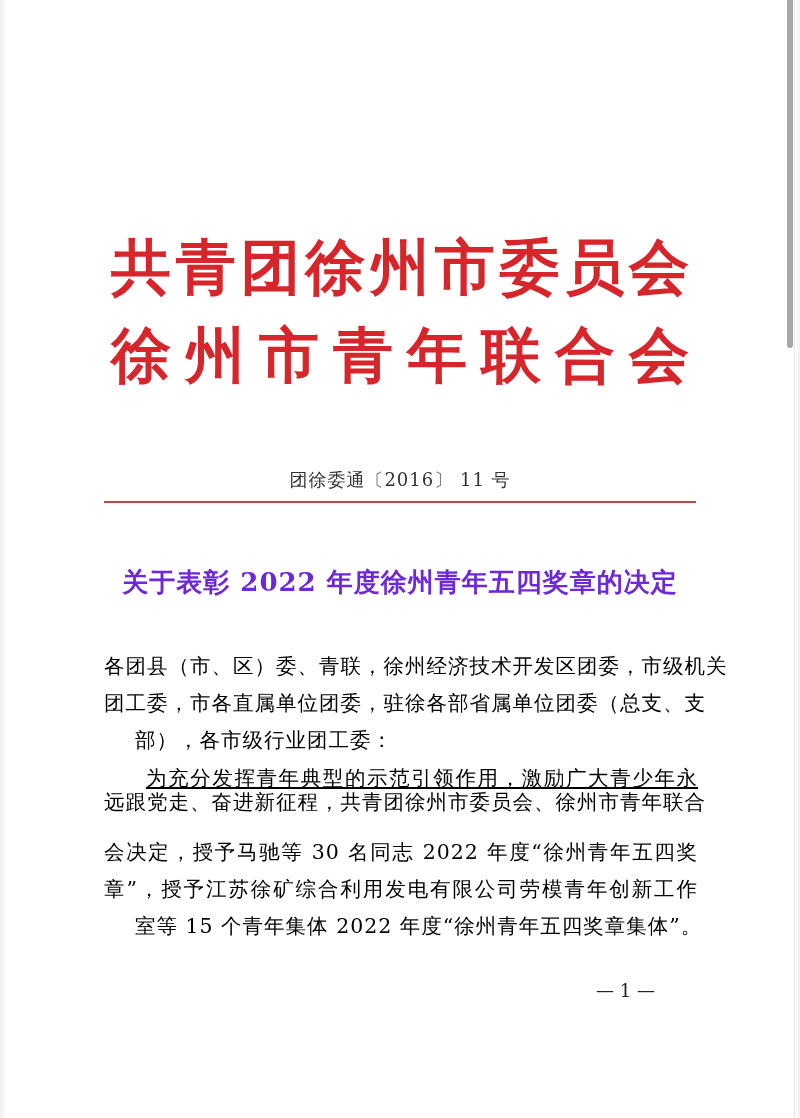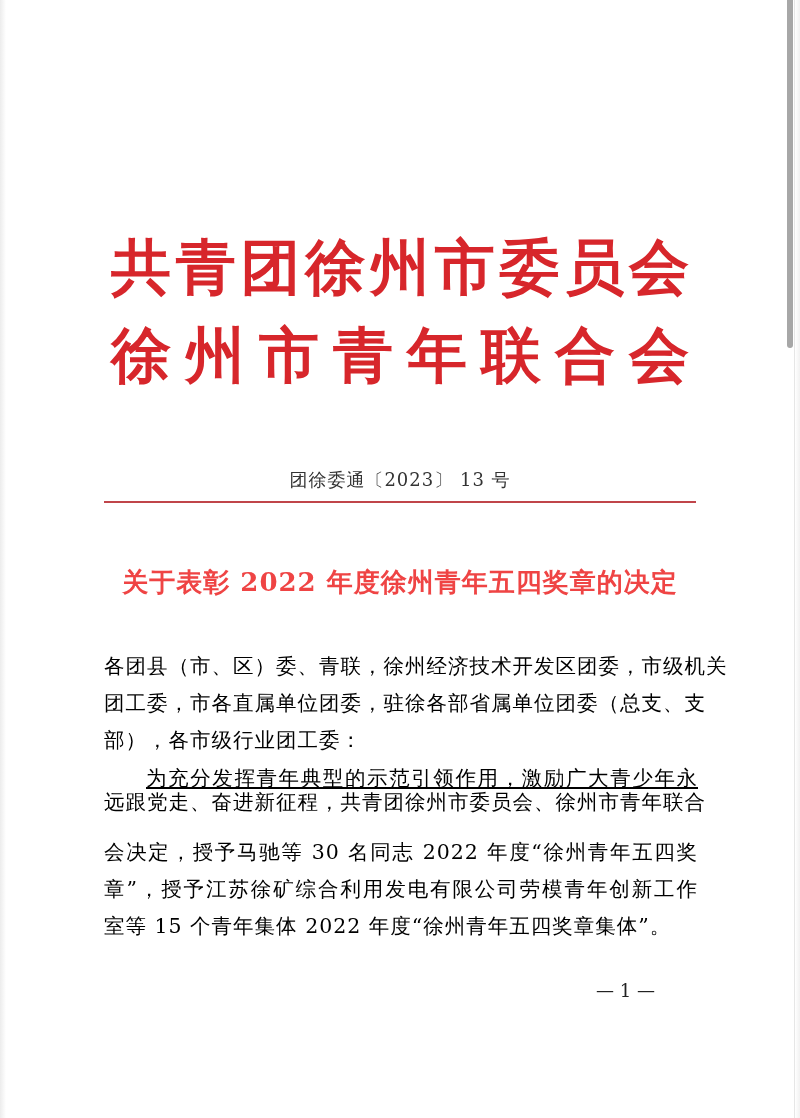--- a/index.html
+++ b/index.html
@@ -29,27 +29,27 @@
   #title2 { top: 320px; }
   .doc-number {
     position: absolute; top: 468px; left: 0; width: 800px; text-align: center;
     font-size: 18px; color: #333; letter-spacing: 1px;
   }
   .red-rule {
     position: absolute; left: 104px; top: 501px; width: 592px; height: 2px; background: #c0454a;
   }
   .doc-heading {
     position: absolute; top: 565px; left: 0; width: 800px; text-align: center;
-    font-size: 26px; font-weight: bold; color: #ef4444; letter-spacing: 1px;
+    font-size: 26px; font-weight: bold; color: #6d28d9; letter-spacing: 1px;
   }
   .body-line {
     position: absolute; left: 104px; width: 594px; font-size: 20.5px; color: #000000;
     white-space: nowrap; text-align: justify; text-align-last: justify; letter-spacing: 1px;
   }
-  .body-line.last { text-align-last: left; }
+  .body-line.last { text-align-last: left; margin-left: 31px; }
   .body-line.indent { left: 146px; width: 552px; text-decoration: underline; }
   .page-num {
     position: absolute; top: 980px; left: 596px; font-size: 18px; color: #222;
   }
 </style>
 </head>
 <body>
 
 <div class="left-shade"></div>
 <div class="right-edge"></div>
@@ -70,21 +70,21 @@
   <span>徐</span>
   <span>州</span>
   <span>市</span>
   <span>青</span>
   <span>年</span>
   <span>联</span>
   <span>合</span>
   <span>会</span>
 </div>
 
-<div class="doc-number">团徐委通〔2023〕 13 号</div>
+<div class="doc-number">团徐委通〔2016〕 11 号</div>
 <div class="red-rule"></div>
 
 <div class="doc-heading">关于表彰 2022 年度徐州青年五四奖章的决定</div>
 
 <div class="body-line" style="top:652px">各团县（市、区）委、青联，徐州经济技术开发区团委，市级机关</div>
 <div class="body-line" style="top:689px">团工委，市各直属单位团委，驻徐各部省属单位团委（总支、支</div>
 <div class="body-line last" style="top:726px">部），各市级行业团工委：</div>
 
 <div class="body-line indent" style="top:764px">为充分发挥青年典型的示范引领作用，激励广大青少年永</div>
 <div class="body-line" style="top:788px">远跟党走、奋进新征程，共青团徐州市委员会、徐州市青年联合</div>

